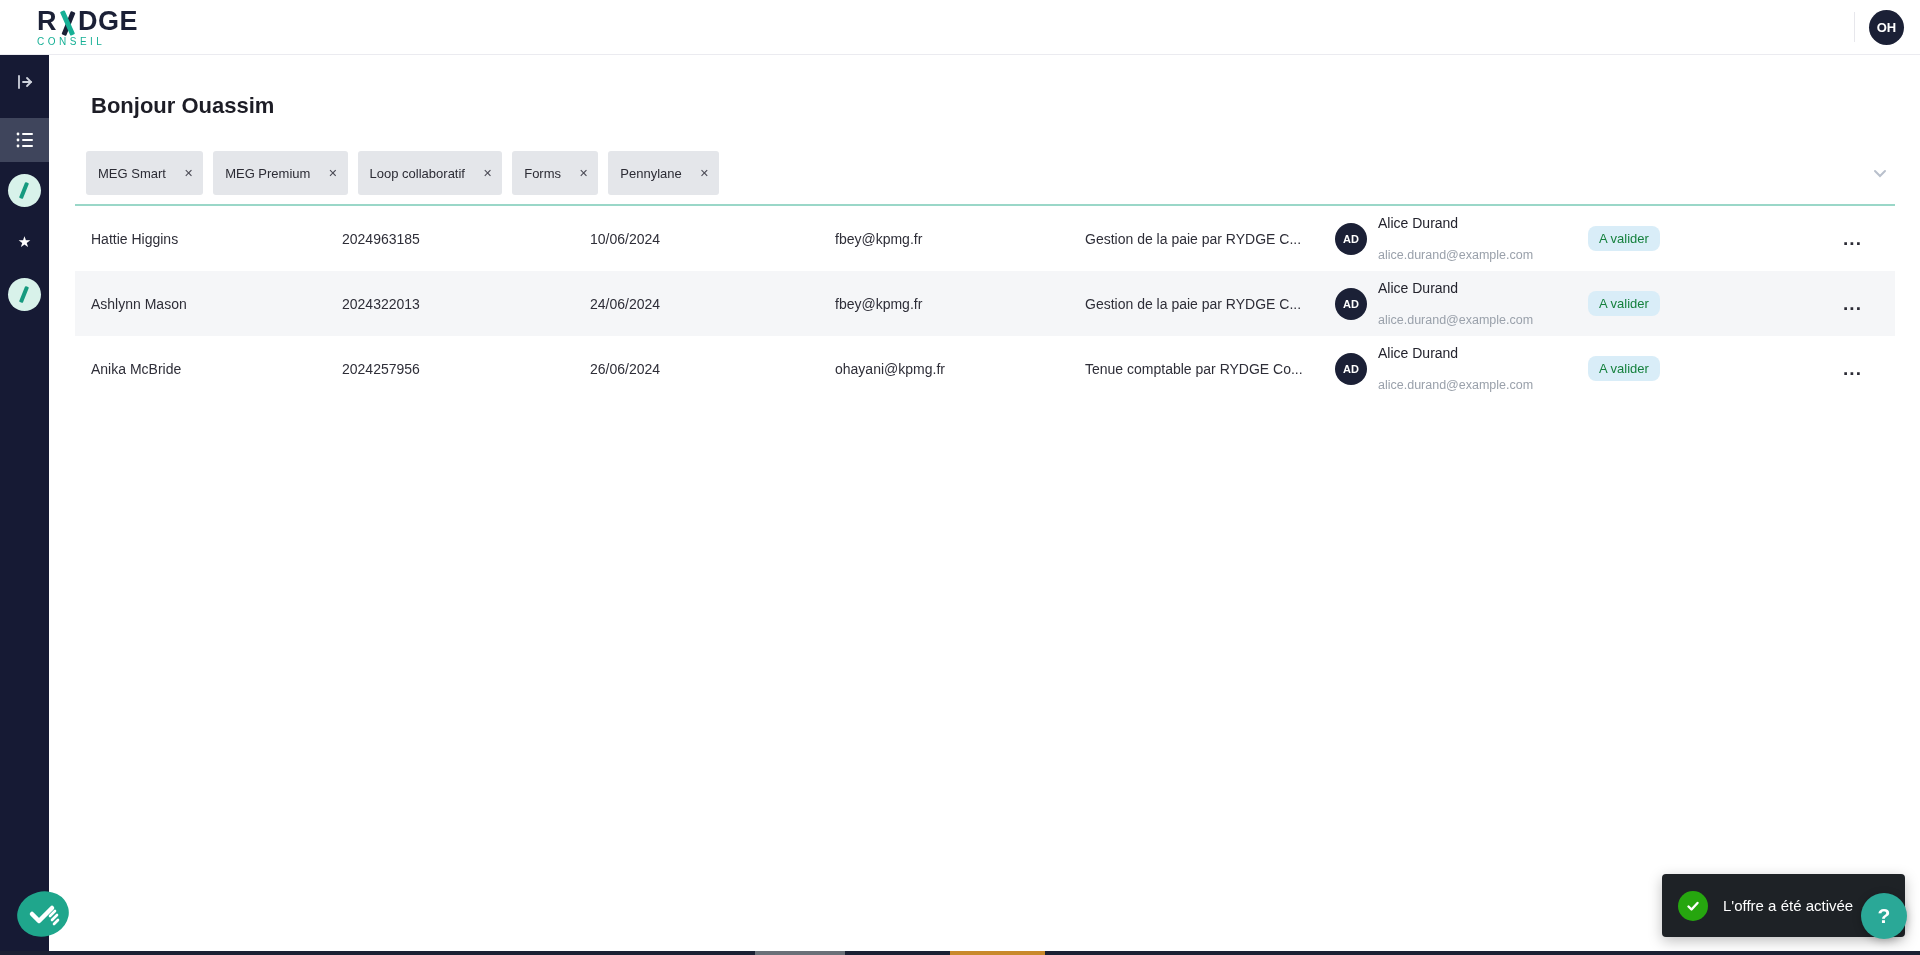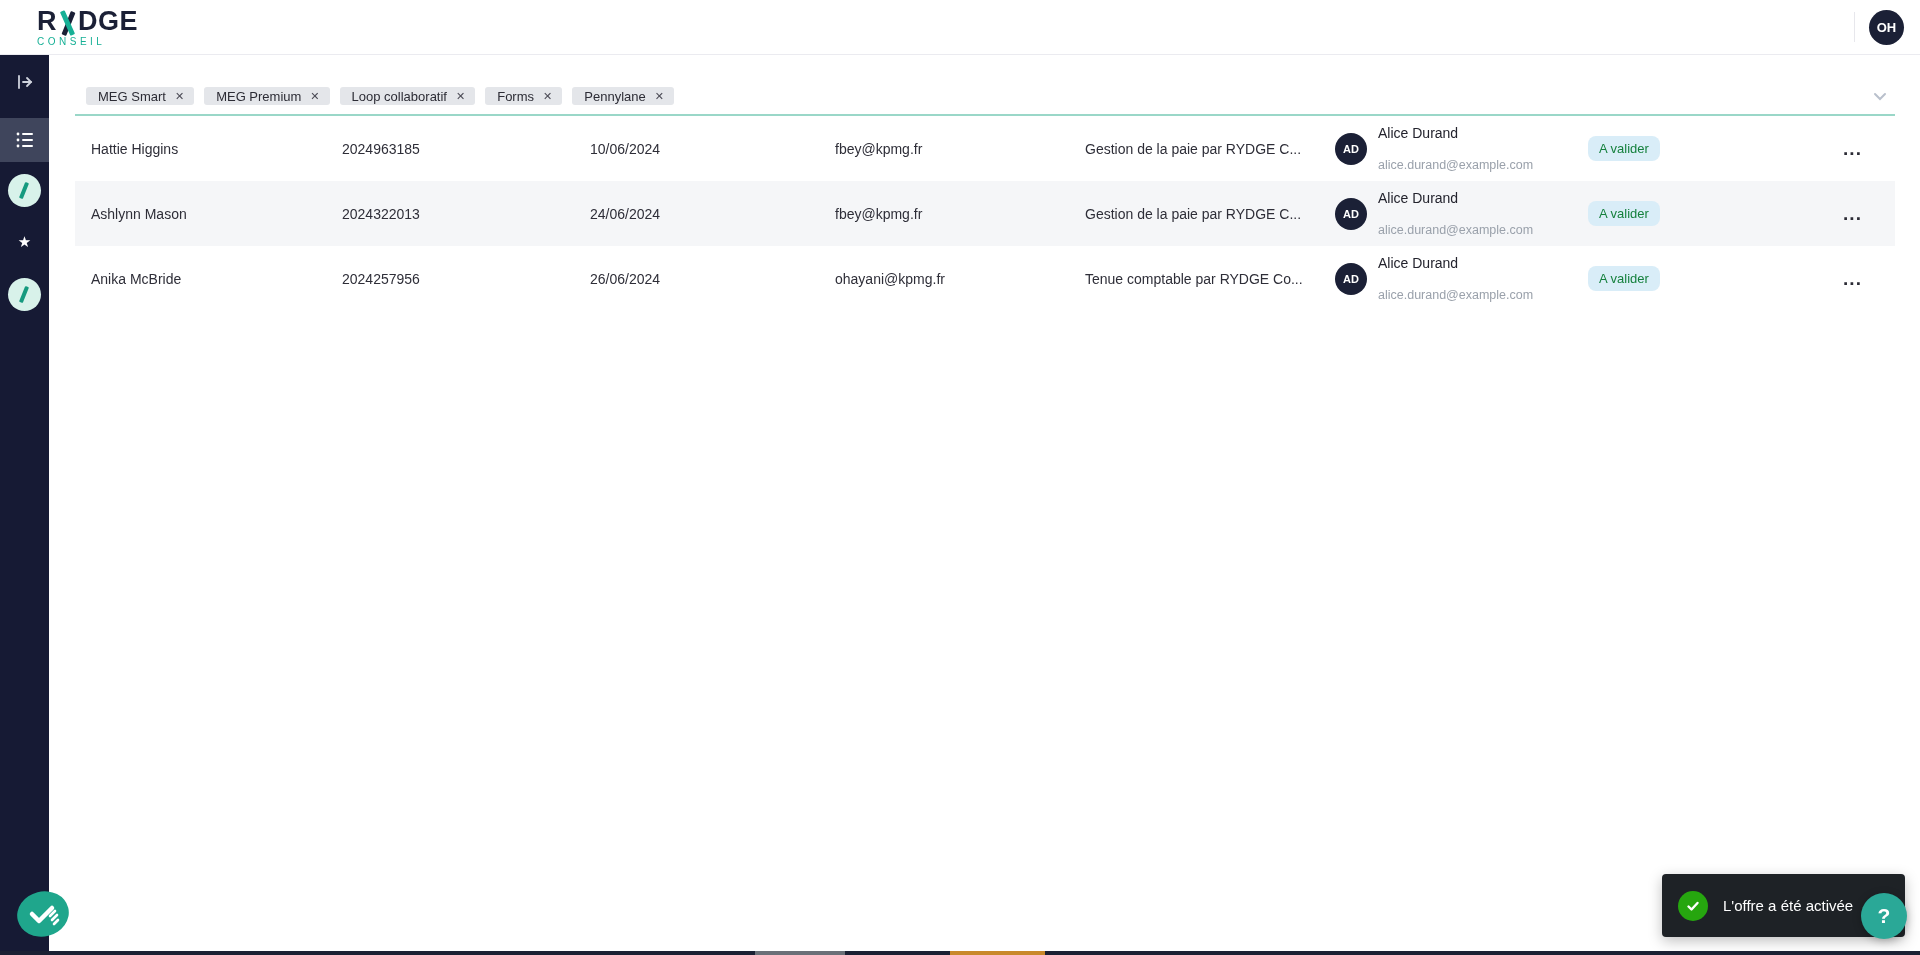--- a/index.html
+++ b/index.html
@@ -39,22 +39,22 @@
   .greeting { margin:38px 0 0 16px; font-size:22px; font-weight:700; color:#1d1d26; }
 
   .tabs { display:flex; margin-top:30px; border-bottom:1px solid #e3e5e9; }
   .tab { padding:0 16px 14px; font-size:15px; color:#3a3a44; cursor:pointer; white-space:nowrap;
          border-bottom:3px solid transparent; margin-bottom:-1px; }
   .tab.active { color:#13a287; font-weight:700; border-bottom-color:#13a287; }
 
   .filterbar { display:flex; align-items:center; margin-top:32px; padding:0 6px 9px 11px;
                border-bottom:2px solid #9ad7c8; }
   .chips { display:flex; gap:10px; flex:1; }
-  .chip { display:flex; align-items:center; gap:9px; background:#e4e6ea; border-radius:3px;
-          height:18px; padding:0 10px 0 12px; font-size:13px; color:#2c2c35; cursor:pointer; }
+  .chip { display:flex; align-items:center; gap:18px; background:#e4e6ea; border-radius:3px;
+          height:44px; padding:0 10px 0 12px; font-size:13px; color:#2c2c35; cursor:pointer; }
   .chip-x { font-size:11px; color:#4a4a55; cursor:pointer; }
   .chevron { color:#b9c0cc; cursor:pointer; display:flex; }
 
   
   .thead, .trow { display:grid; grid-template-columns:251px 248px 245px 250px 250px 253px 238px 1fr;
                   align-items:center; }
   .thead { height:42px; margin-top:22px; border-bottom:1px solid #e5e7ea; }
   .th { font-size:14px; color:#b9c0c9; padding-left:16px; }
   .th:nth-child(8) { text-align:center; padding-left:0; }
   .trow { height:65px; font-size:14px; color:#2e2e38; }
@@ -138,20 +138,21 @@
   <svg width="58" height="58" viewBox="0 0 58 58">
     <ellipse cx="29" cy="29" rx="26" ry="22.5" fill="#1fa68c" transform="rotate(-14 29 29)"></ellipse>
     <path d="M18 29 L25 36 L38 23" stroke="#fff" stroke-width="4.5" fill="none" stroke-linecap="round" stroke-linejoin="round"></path>
     <line x1="36" y1="31" x2="41" y2="26" stroke="#fff" stroke-width="2.6" stroke-linecap="round"></line>
     <line x1="38" y1="35" x2="43" y2="30" stroke="#fff" stroke-width="2.6" stroke-linecap="round"></line>
     <line x1="40" y1="39" x2="44" y2="35" stroke="#fff" stroke-width="2.6" stroke-linecap="round"></line>
   </svg>
 </div>
 
 <main class="main">
+  <h1 class="greeting">Bonjour Ouassim</h1>
 
 
   <div class="filterbar">
     <div class="chips">
 
         <span class="chip">
           <span>MEG Smart</span>
           <span class="chip-x">✕</span>
         </span>
 

